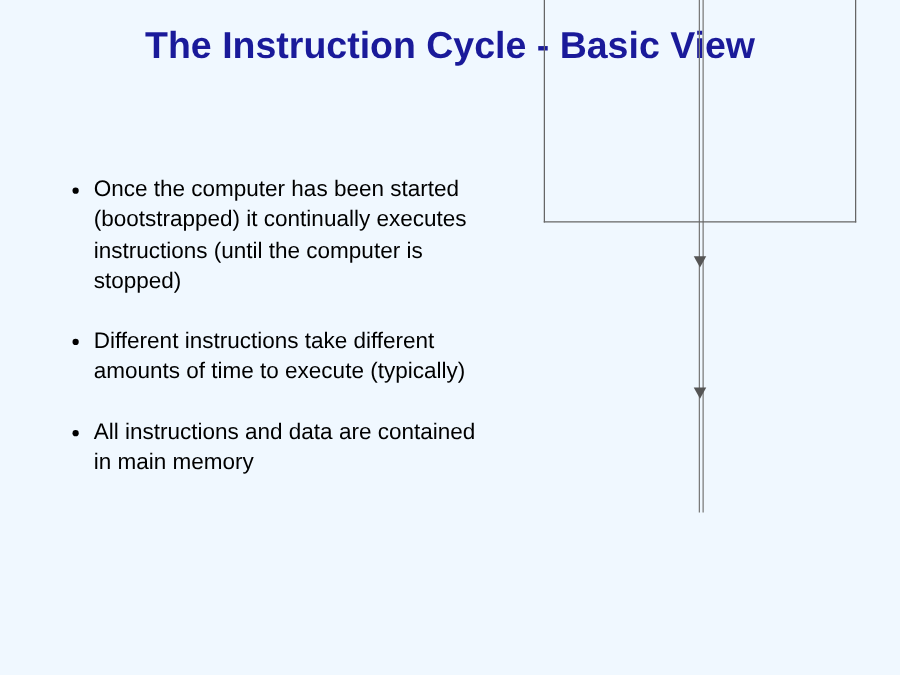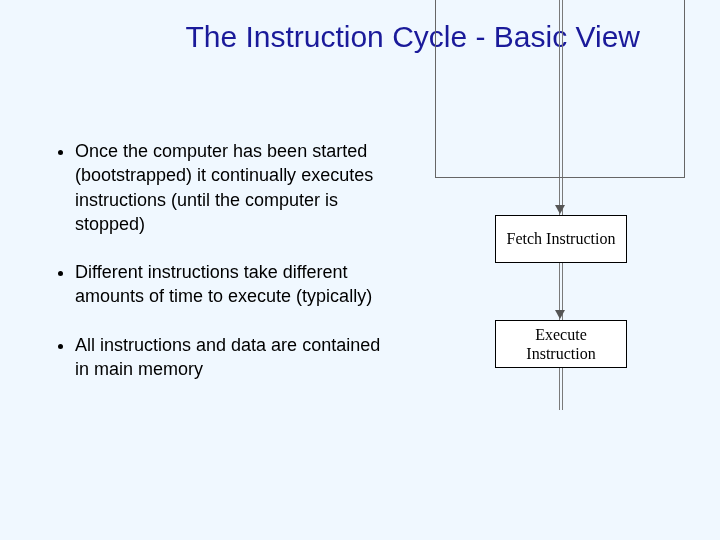--- a/index.html
+++ b/index.html
@@ -7,24 +7,24 @@
   body {
     background: #f0f8ff;
     font-family: Arial, Helvetica, sans-serif;
     position: relative;
   }
   .title {
     position: absolute;
     top: 20px;
     left: 80px;
     right: 80px;
-    text-align: right;
+    text-align: center;
     font-size: 30px;
     color: #1a1a9a;
-    font-weight: normal;
+    font-weight: bold;
   }
   .bullets {
     position: absolute;
     top: 115px;
     left: 55px;
     width: 330px;
     list-style: disc;
     padding-left: 20px;
     color: #000;
     font-size: 18px;
@@ -94,16 +94,14 @@
   <li>Once the computer has been started (bootstrapped) it continually executes instructions (until the computer is stopped)</li>
   <li>Different instructions take different amounts of time to execute (typically)</li>
   <li>All instructions and data are contained in main memory</li>
 </ul>
 
 <div class="flow">
   <div class="vline-a"></div>
   <div class="vline-b"></div>
   <div class="outer-box"></div>
   <div class="arrowhead ah1"></div>
-  <div class="node fetch">Fetch Instruction</div>
   <div class="arrowhead ah2"></div>
-  <div class="node exec">Execute Instruction</div>
 </div>
 
 </body></html>

